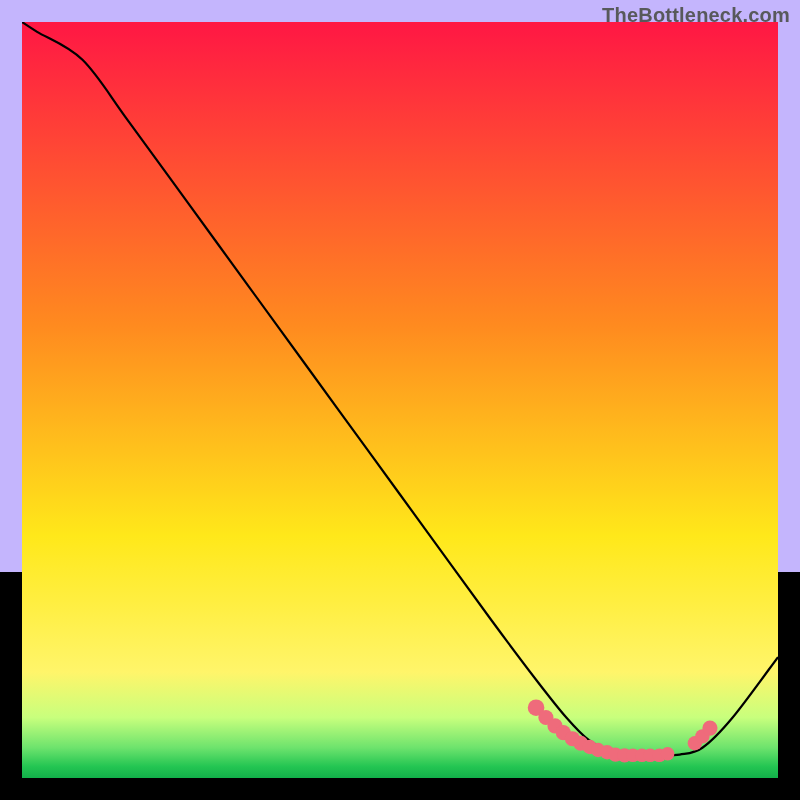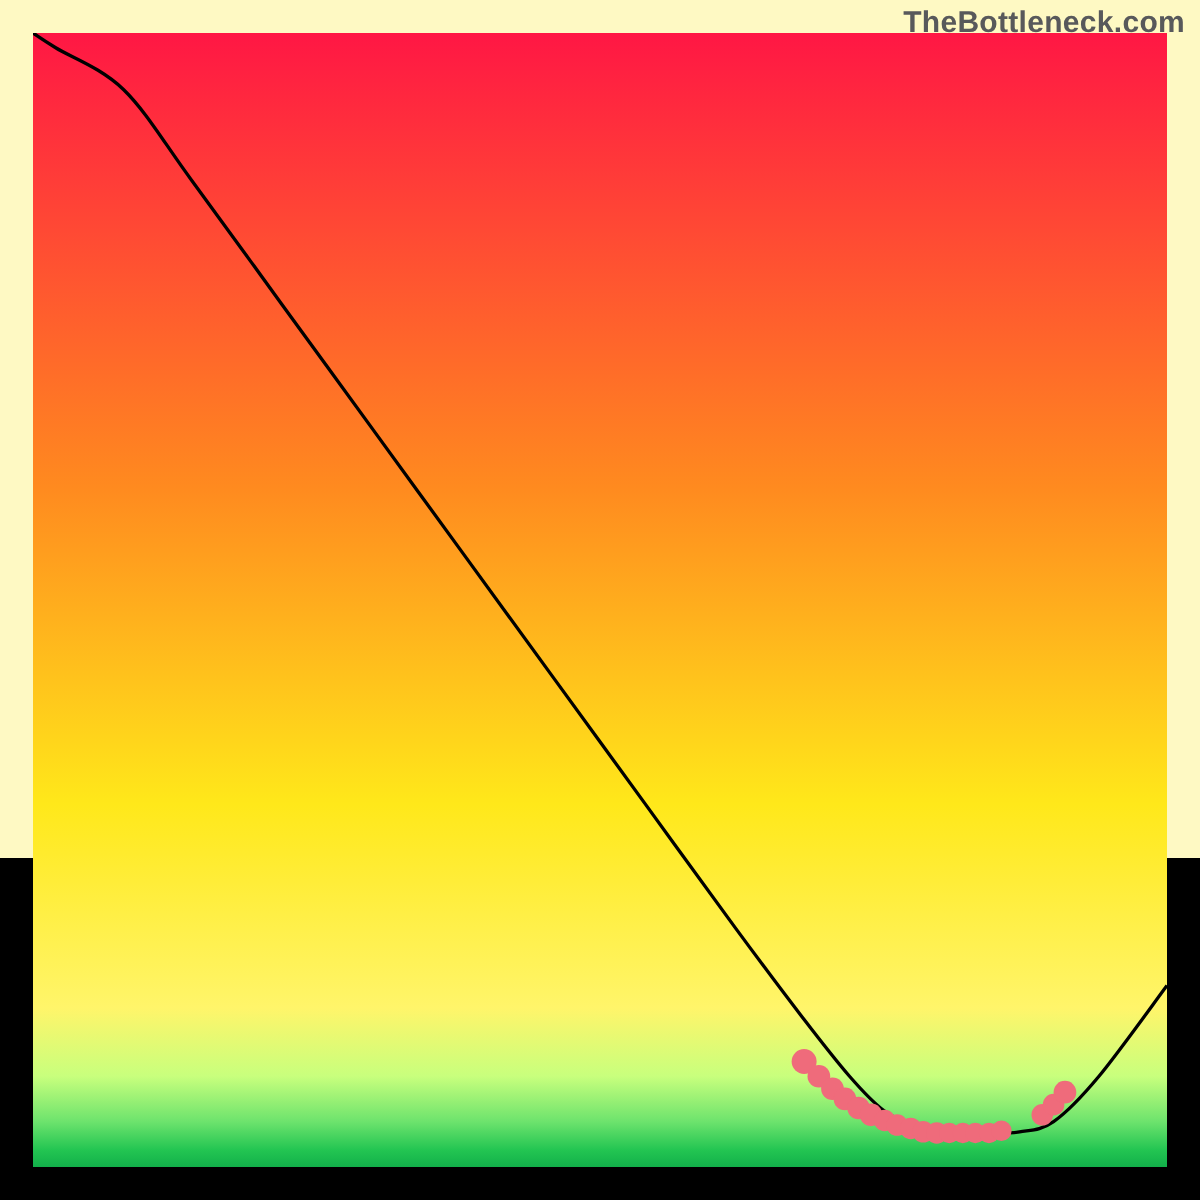--- a/index.html
+++ b/index.html
@@ -7,21 +7,21 @@
     padding: 0;
     width: 800px;
     height: 800px;
     background: #000;
     overflow: hidden;
   }
   .stage {
     position: relative;
     width: 800px;
     height: 572px;
-    background: #fef9c3;
+    background: #c4b5fd;
   }
   .plot {
     position: absolute;
     left: 22px;
     top: 22px;
     width: 756px;
     height: 756px;
   }
   .watermark {
     position: absolute;

